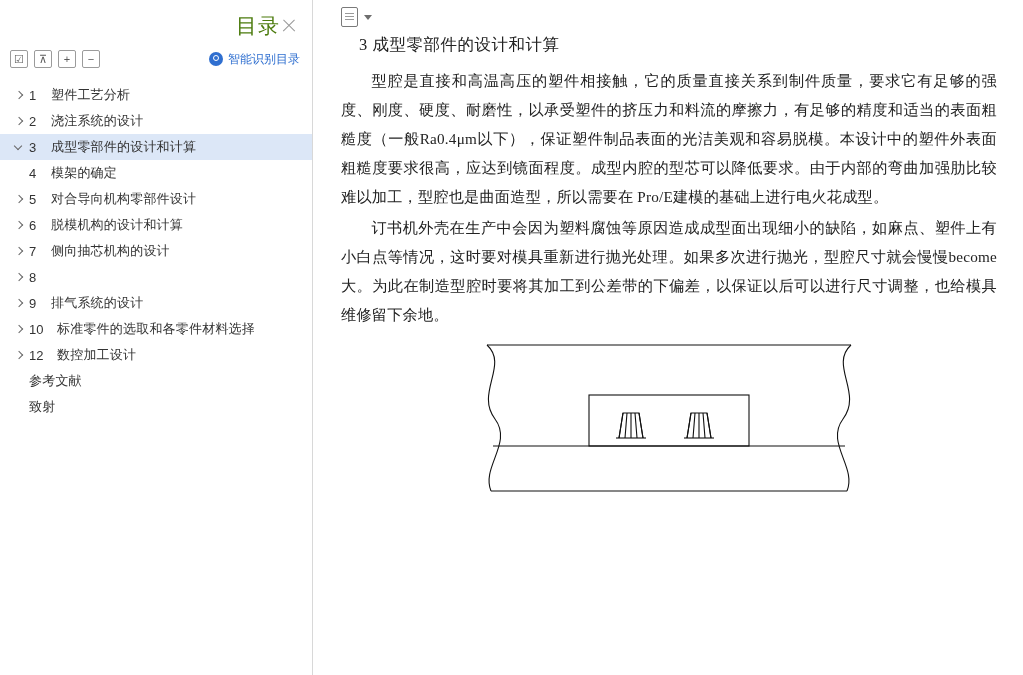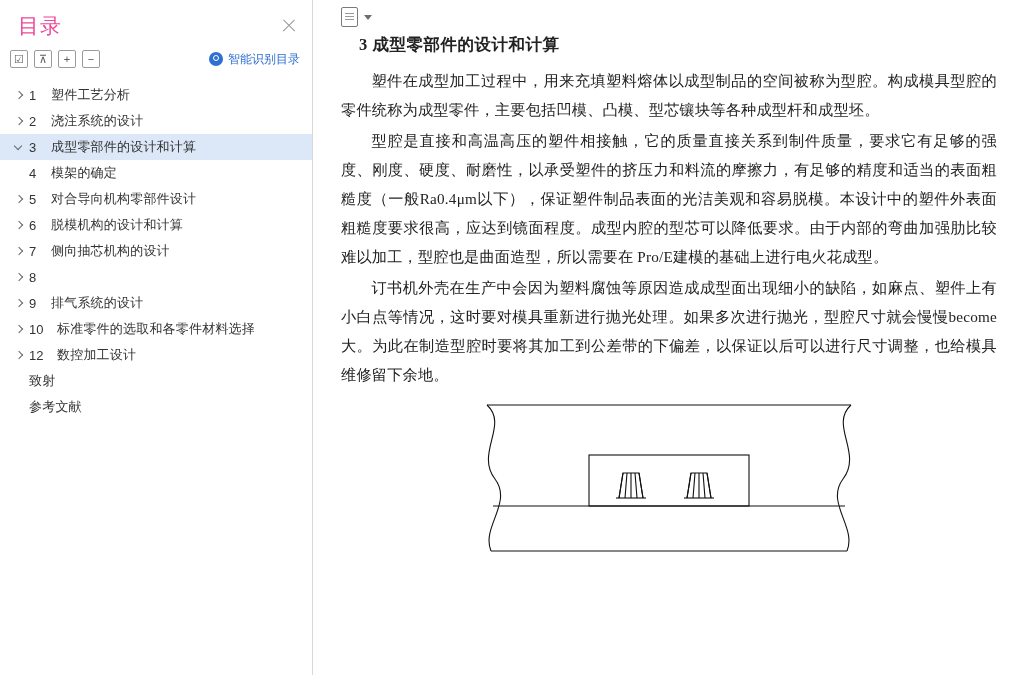--- a/index.html
+++ b/index.html
@@ -32,23 +32,24 @@
   }
   .sidebar-header {
     height: 44px;
     display: flex;
     align-items: center;
     padding: 8px 14px 0 18px;
     box-sizing: border-box;
   }
   .sidebar-title {
     font-size: 21px;
-    color: #ec4899;
+    color: #4d7c0f;
     letter-spacing: 1px;
     flex: 1;
+    text-align: right;
   }
   .close-icon {
     width: 18px;
     height: 18px;
     position: relative;
     cursor: pointer;
     opacity: .75;
   }
   .close-icon:before, .close-icon:after {
     content: "";
@@ -209,21 +210,21 @@
   }
 
   .doc-body {
     padding: 0 26px 0 28px;
     box-sizing: border-box;
     font-family: "Liberation Serif", serif;
     color: #222;
   }
   .h-sec {
     font-size: 16.5px;
-    font-weight: bold;
+    font-weight: normal;
     margin: 0 0 10px 18px;
     letter-spacing: .5px;
   }
   .h-sub {
     font-size: 15px;
     margin: 10px 0 6px 36px;
     letter-spacing: .5px;
   }
   .para {
     font-size: 15.2px;
@@ -342,42 +343,41 @@
       </div>
 
 
       <div class="outline-item indent-1">
         <span class="caret has"></span>
         <span class="num wide">12</span>
         <span class="lbl">数控加工设计</span>
       </div>
 
       <div class="outline-item indent-2">
+        <span class="lbl">参考文献</span>
+      </div>
+
+      <div class="outline-item indent-2">
         <span class="lbl">致射</span>
-      </div>
-
-      <div class="outline-item indent-2">
-        <span class="lbl">参考文献</span>
       </div>
 
     </div>
   </div>
 
   <div class="doc">
 
     <div class="doc-toolbar">
       <div class="page-icon"></div>
       <div class="dropdown-caret"></div>
     </div>
 
     <div class="doc-body">
 
       <div class="h-sec">3  成型零部件的设计和计算</div>
 
-      <p class="para">塑件在成型加工过程中，用来充填塑料熔体以成型制品的空间被称为型腔。构成模具型腔的零件统称为成型零件，主要包括凹模、凸模、型芯镶块等各种成型杆和成型坯。</p>
       <p class="para">型腔是直接和高温高压的塑件相接触，它的质量直接关系到制件质量，要求它有足够的强度、刚度、硬度、耐磨性，以承受塑件的挤压力和料流的摩擦力，有足够的精度和适当的表面粗糙度（一般Ra0.4μm以下），保证塑件制品表面的光洁美观和容易脱模。本设计中的塑件外表面粗糙度要求很高，应达到镜面程度。成型内腔的型芯可以降低要求。由于内部的弯曲加强肋比较难以加工，型腔也是曲面造型，所以需要在 Pro/E建模的基础上进行电火花成型。</p>
       <p class="para">订书机外壳在生产中会因为塑料腐蚀等原因造成成型面出现细小的缺陷，如麻点、塑件上有小白点等情况，这时要对模具重新进行抛光处理。如果多次进行抛光，型腔尺寸就会慢慢become大。为此在制造型腔时要将其加工到公差带的下偏差，以保证以后可以进行尺寸调整，也给模具维修留下余地。</p>
 
 
 
       <div class="figure">
         <svg width="400" height="150" viewBox="0 0 400 150">
           <g fill="none" stroke="#111" stroke-width="1.1">
 
             <path d="M18,2 C40,22 6,50 26,76 C44,100 12,124 22,148"></path>

